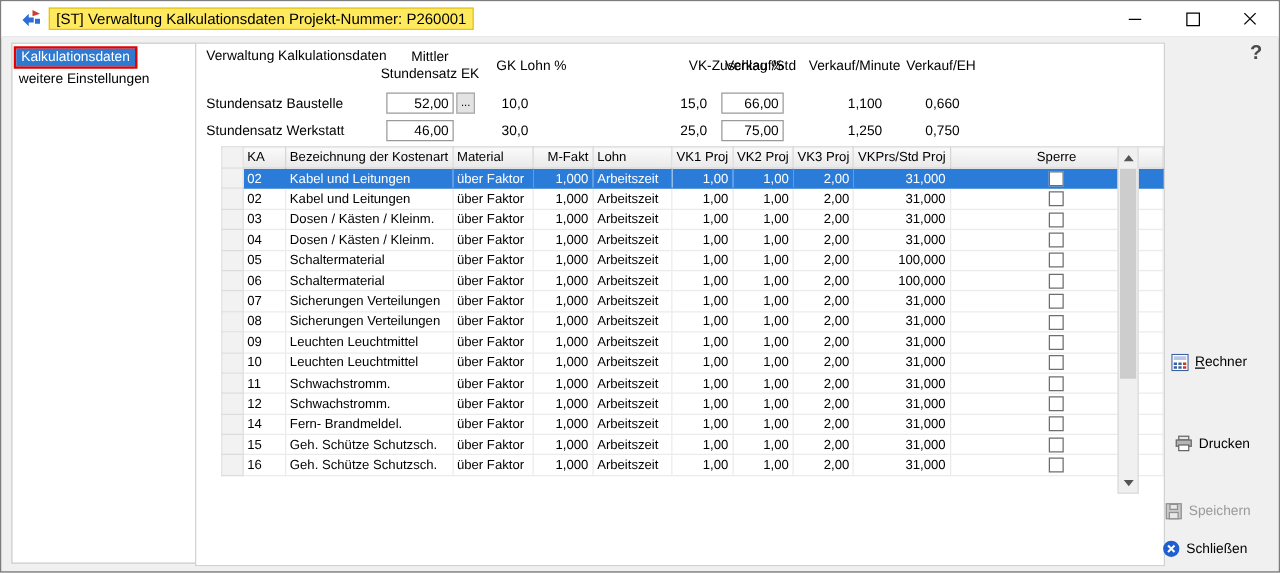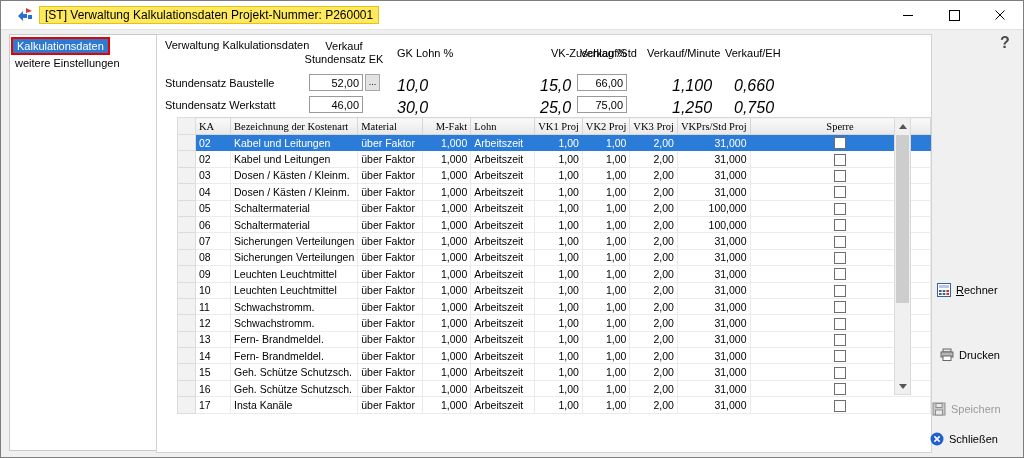--- a/index.html
+++ b/index.html
@@ -29,26 +29,26 @@
   .lbl-mittler{left:145px;top:5px;width:84px;text-align:center;line-height:13px;}
   .lbl-gk{left:240px;top:12px;}
   .lbl-vkz{left:348px;top:12px;margin-left:46px;}
   .lbl-vstd{left:423px;top:12px;}
   .lbl-vmin{left:490px;top:12px;}
   .lbl-veh{left:568px;top:12px;}
   .rate-input{position:absolute;width:54px;height:17px;box-sizing:border-box;border:1px solid #9a9a9a;
     font-family:inherit;font-size:11px;text-align:right;padding:0 3px;background:#fff;}
   .dots-btn{position:absolute;left:208px;width:15px;height:17px;box-sizing:border-box;background:#e3e3e3;
     border:1px solid #a7a7a7;font-size:9px;line-height:13px;text-align:center;padding:0;}
-  .val{position:absolute;font-size:16px;text-align:center;white-space:nowrap;font-style:italic;}
+  .val{position:absolute;font-size:11px;text-align:center;white-space:nowrap;}
   
   .grid{position:absolute;left:20px;top:82px;border-collapse:collapse;table-layout:fixed;
     font-size:10.5px;color:#000;border:1px solid #c2c2c2;}
   .grid th{background:linear-gradient(#fafafa,#e9e9e9);border:1px solid #d6d6d6;height:16px;
-    font-weight:normal;padding:0 3px;white-space:nowrap;overflow:hidden;text-align:left;font-family:Liberation Serif, serif;}
+    font-weight:normal;padding:0 3px;white-space:nowrap;overflow:hidden;text-align:left;}
   .grid td{border:1px solid #ebebeb;height:15.4px;padding:0 3px;white-space:nowrap;overflow:hidden;}
   .grid .ind{background:#f2f2f2;border:1px solid #dcdcdc;padding:0;}
   .grid .a-r{text-align:right;} .grid .a-c{text-align:center;} .grid .a-l{text-align:left;}
   .grid tr.selected td{background:#2b7cd9;color:#fff;border-color:#2b7cd9;}
   .grid tr.selected td.ind{background:#f2f2f2;border:1px solid #dcdcdc;}
   .cb{display:inline-block;width:10px;height:10px;background:#fff;border:1px solid #6e6e6e;vertical-align:middle;}
   
   .vscroll{position:absolute;left:737px;top:82px;width:17px;height:278px;background:#f0f0f0;
     border:1px solid #dadada;box-sizing:border-box;}
   .sb-btn{height:16px;display:flex;align-items:center;justify-content:center;}
@@ -99,21 +99,21 @@
     <span class="annotation">
       <div class="side-item selected">Kalkulationsdaten</div>
     </span>
     <div class="side-item plain">weitere Einstellungen</div>
   </div>
 
   <div class="main">
     <span class="abs group-title">Verwaltung Kalkulationsdaten</span>
 
     <div class="abs lbl-mittler">
-      <div>Verkauf</div>
+      <div>Mittler</div>
       <div>Stundensatz EK</div>
     </div>
     <span class="abs lbl-gk">GK Lohn %</span>
     <span class="abs lbl-vkz">VK-Zuschlag %</span>
     <span class="abs lbl-vstd">Verkauf/Std</span>
     <span class="abs lbl-vmin">Verkauf/Minute</span>
     <span class="abs lbl-veh">Verkauf/EH</span>
 
     <span class="abs" style="left:8px;top:42px;">Stundensatz Baustelle</span>
     <input class="rate-input" style="left: 152px; top: 39px;" value="52,00">
@@ -313,33 +313,20 @@
             <td class="a-r">1,000</td>
             <td class="a-l">Arbeitszeit</td>
             <td class="a-r">1,00</td>
             <td class="a-r">1,00</td>
             <td class="a-r">2,00</td>
             <td class="a-r">31,000</td>
             <td class="a-c"><span class="cb"></span></td>
           </tr>
           <tr>
             <td class="ind"></td>
-            <td class="a-l">13</td>
-            <td class="a-l">Fern- Brandmeldel.</td>
-            <td class="a-l">über Faktor</td>
-            <td class="a-r">1,000</td>
-            <td class="a-l">Arbeitszeit</td>
-            <td class="a-r">1,00</td>
-            <td class="a-r">1,00</td>
-            <td class="a-r">2,00</td>
-            <td class="a-r">31,000</td>
-            <td class="a-c"><span class="cb"></span></td>
-          </tr>
-          <tr>
-            <td class="ind"></td>
             <td class="a-l">14</td>
             <td class="a-l">Fern- Brandmeldel.</td>
             <td class="a-l">über Faktor</td>
             <td class="a-r">1,000</td>
             <td class="a-l">Arbeitszeit</td>
             <td class="a-r">1,00</td>
             <td class="a-r">1,00</td>
             <td class="a-r">2,00</td>
             <td class="a-r">31,000</td>
             <td class="a-c"><span class="cb"></span></td>
@@ -354,33 +341,20 @@
             <td class="a-r">1,00</td>
             <td class="a-r">1,00</td>
             <td class="a-r">2,00</td>
             <td class="a-r">31,000</td>
             <td class="a-c"><span class="cb"></span></td>
           </tr>
           <tr>
             <td class="ind"></td>
             <td class="a-l">16</td>
             <td class="a-l">Geh. Schütze Schutzsch.</td>
-            <td class="a-l">über Faktor</td>
-            <td class="a-r">1,000</td>
-            <td class="a-l">Arbeitszeit</td>
-            <td class="a-r">1,00</td>
-            <td class="a-r">1,00</td>
-            <td class="a-r">2,00</td>
-            <td class="a-r">31,000</td>
-            <td class="a-c"><span class="cb"></span></td>
-          </tr>
-          <tr>
-            <td class="ind"></td>
-            <td class="a-l">17</td>
-            <td class="a-l">Insta Kanäle</td>
             <td class="a-l">über Faktor</td>
             <td class="a-r">1,000</td>
             <td class="a-l">Arbeitszeit</td>
             <td class="a-r">1,00</td>
             <td class="a-r">1,00</td>
             <td class="a-r">2,00</td>
             <td class="a-r">31,000</td>
             <td class="a-c"><span class="cb"></span></td>
           </tr>
         </tbody>

